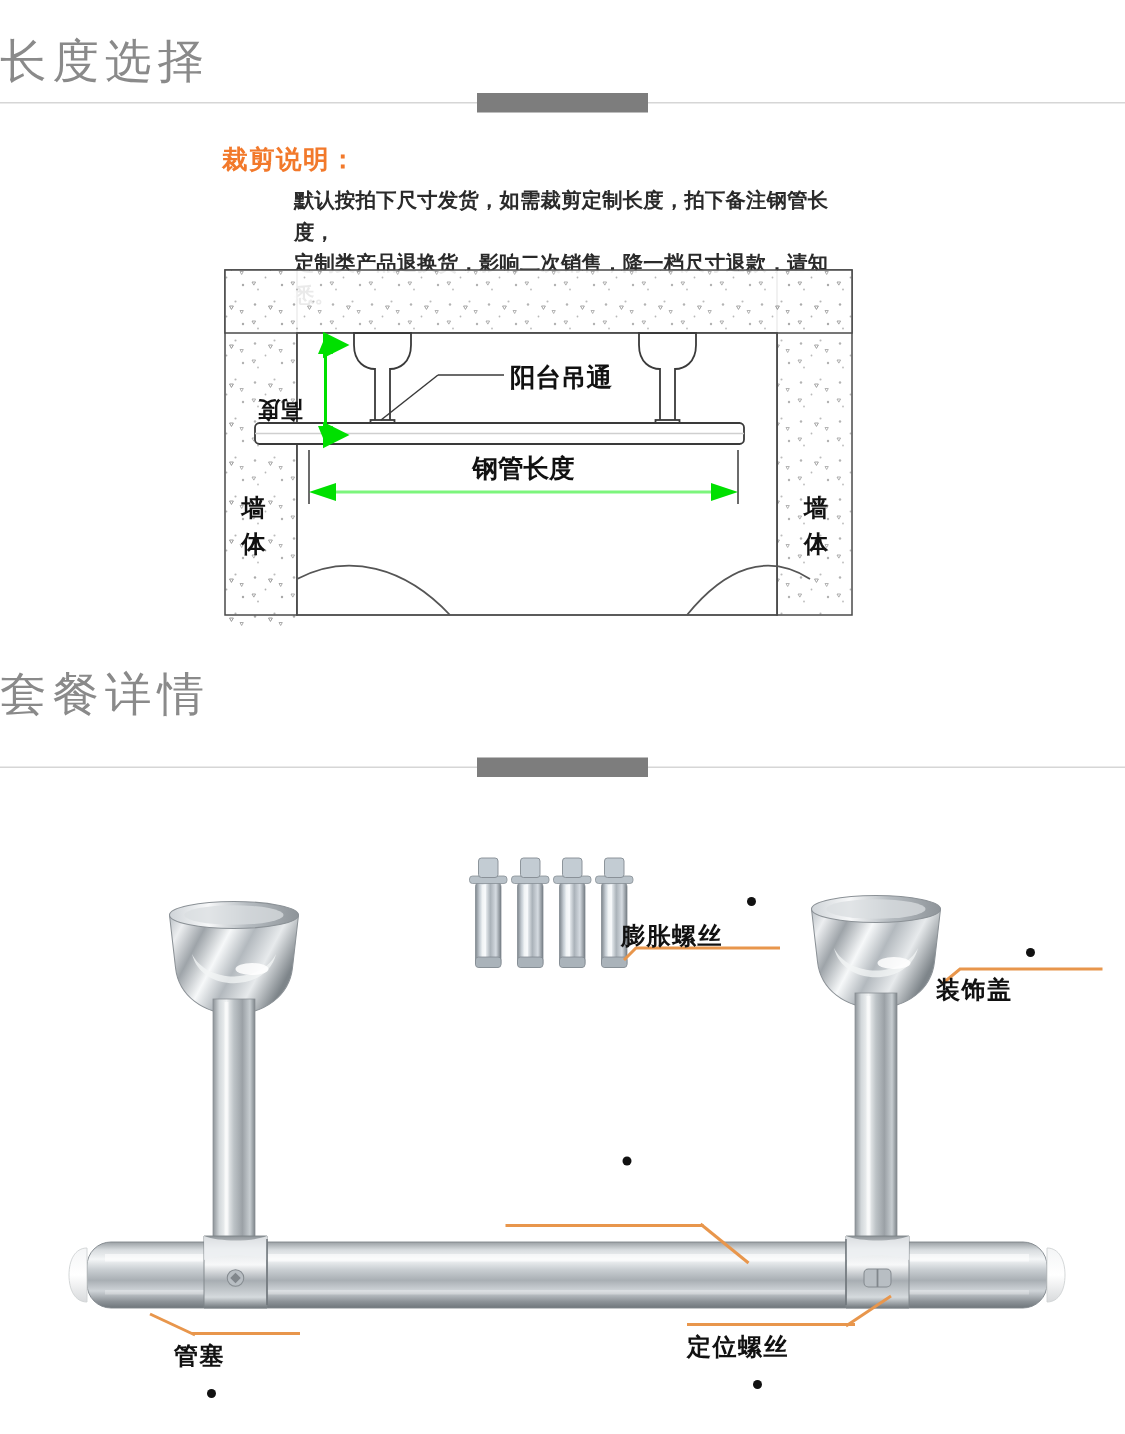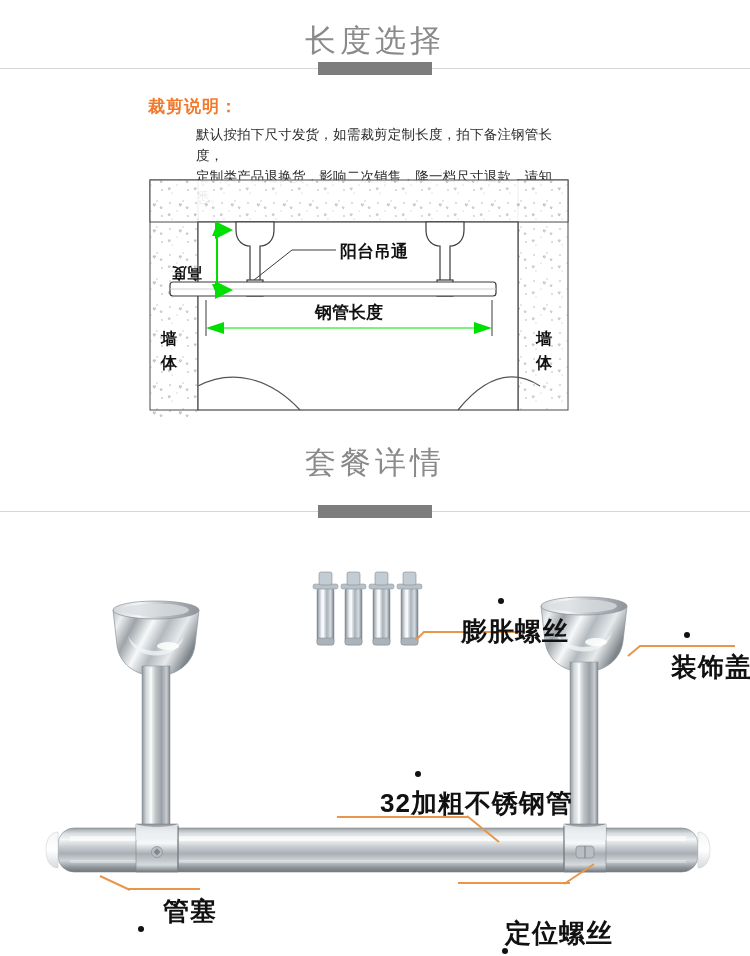--- a/index.html
+++ b/index.html
@@ -14,21 +14,21 @@
     overflow: hidden;
     font-family: "Liberation Sans", "DejaVu Sans", sans-serif;
     color: #222;
   }
 
   
   .section-title {
     position: absolute;
     left: 0;
     width: 750px;
-    text-align: center;
+    text-align: left;
     font-size: 31px;
     letter-spacing: 4px;
     color: #8a8a8a;
     font-weight: 300;
     font-family: "DejaVu Sans", "Liberation Sans", sans-serif;
   }
   .divider {
     position: absolute;
     left: 0;
     width: 750px;
@@ -63,21 +63,21 @@
     font-size: 17px;
     font-weight: bold;
     color: #F2792B;
     letter-spacing: 1px;
     font-family: "DejaVu Sans", "Liberation Sans", sans-serif;
   }
   .cut-note p {
     margin: 0;
     font-size: 13.5px;
     line-height: 21px;
-    font-weight: normal;
+    font-weight: bold;
     color: #2a2a2a;
     letter-spacing: 0.2px;
     font-family: "DejaVu Sans", "Liberation Sans", sans-serif;
     padding-left: 48px;
   }
 
   
   .diagram {
     position: absolute;
     left: 140px;
@@ -93,27 +93,26 @@
     left: 0;
     top: 540px;
     width: 750px;
     height: 416px;
   }
   .product svg { display:block; }
 
   
   .callout {
     position: absolute;
-    font-family: Liberation Sans, sans-serif;
-    font-size: 26px;
+    font-family: Liberation Mono, monospace;
+    font-size: 16px;
     font-weight: bold;
     color: #111;
     white-space: nowrap;
     letter-spacing: 1px;
-    padding-left: 47px;
   }
   .callout .dot {
     position: absolute;
     width: 6px;
     height: 6px;
     border-radius: 50%;
     background: #111;
   }
   .rule {
     position: absolute;
@@ -383,36 +382,35 @@
   <span>膨胀螺丝</span>
 </div>
 
 <div class="callout" style="left:624px; top:650px;">
   <span class="dot" style="left:60px; top:-18px;"></span>
   <span>装饰盖</span>
 </div>
 
 <div class="callout" style="left:333px; top:786px;">
   <span class="dot" style="left:82px; top:-15px;"></span>
-  <span>32加粗不锈钢管</span>
 </div>
 <div class="rule" style="left:337px; top:816px; width:132px;"></div>
 <svg style="position:absolute; left:465px; top:810px;" width="40" height="36">
   <line x1="2" y1="6" x2="34" y2="32" stroke="#E8964C" stroke-width="2"></line>
 </svg>
 
 <div class="rule" style="left:128px; top:888px; width:72px;"></div>
 <svg style="position:absolute; left:98px; top:874px;" width="36" height="22">
   <line x1="2" y1="2" x2="32" y2="16" stroke="#E8964C" stroke-width="2"></line>
 </svg>
 <div class="callout" style="left:116px; top:894px;">
   <span>管塞</span>
   <span class="dot" style="left:22px; top:32px;"></span>
 </div>
 
 <div class="rule" style="left:458px; top:882px; width:112px;"></div>
 <svg style="position:absolute; left:562px; top:862px;" width="36" height="26">
   <line x1="32" y1="2" x2="2" y2="22" stroke="#E8964C" stroke-width="2"></line>
 </svg>
-<div class="callout" style="left:458px; top:888px;margin-top:28px;">
+<div class="callout" style="left:458px; top:888px;">
   <span>定位螺丝</span>
   <span class="dot" style="left:44px; top:32px;"></span>
 </div>
 
 </body></html>

